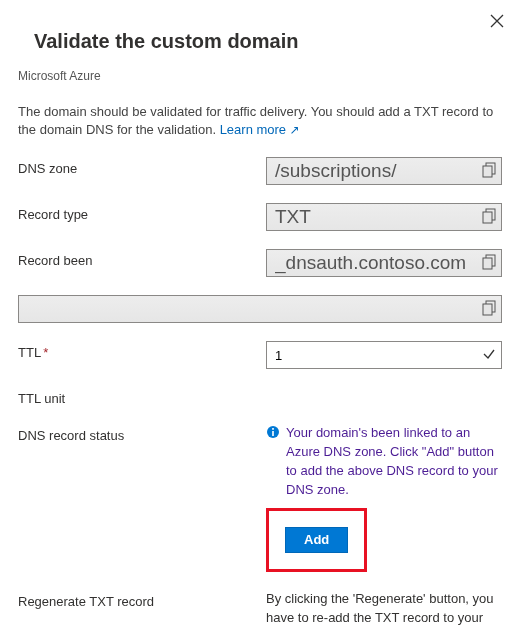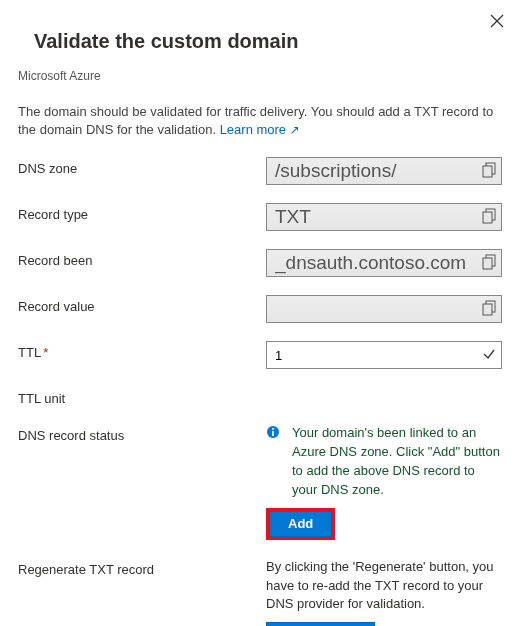--- a/index.html
+++ b/index.html
@@ -15,23 +15,23 @@
   .row .label{width:248px;padding-top:4px}
   .req{color:#a4262c;margin-left:2px}
   .ctrl{flex:1}
   .field{width:100%;height:28px;box-sizing:border-box;border:1px solid #8a8886;padding:4px 26px 4px 8px;font-family:inherit;font-size:19px;position:relative}
   .readonly{background:linear-gradient(#ededed,#e6e6e6);color:#555}
   .fieldwrap{position:relative}
   .copy-ic{position:absolute;right:6px;top:5px;color:#555}
   .select{width:100%;height:28px;border:1px solid #8a8886;padding:4px 26px 4px 8px;box-sizing:border-box;font-size:13px;background:#fff}
   .selwrap{position:relative}
   .chev{position:absolute;right:6px;top:6px;pointer-events:none;color:#555}
-  .status{display:flex;gap:12px;line-height:1.45;color:#14532d}
+  .status{display:flex;gap:6px;line-height:1.45;color:#4c1d95}
   .info-ic{flex:none;margin-top:1px}
-  .highlight{display:inline-block;border:3px solid #e81123;padding:0;margin-top:8px}
+  .highlight{display:inline-block;border:3px solid #e81123;padding:16px;margin-top:8px}
   .btn{display:inline-block;height:26px;line-height:24px;padding:0 18px;font-size:13px;font-weight:600;border:1px solid #0067b8;background:#0078d4;color:#fff;cursor:pointer}
   svg{display:block}
 </style>
 </head>
 <body>
 
 <div class="panel">
 
   <span class="close">
     <svg width="14" height="14" viewBox="0 0 14 14">
@@ -80,21 +80,20 @@
       <span class="copy-ic">
         <svg width="14" height="16" viewBox="0 0 14 16">
             <rect x="4" y="1" width="9" height="11" fill="none" stroke="#555"></rect>
             <rect x="1" y="4" width="9" height="11" fill="#e6e6e6" stroke="#555"></rect>
           </svg>
       </span>
     </div>
   </div>
 
   <div class="row">
-    <div class="label">Record value</div>
     <div class="ctrl fieldwrap">
       <input class="field readonly" readonly="" value="" style="">
       <span class="copy-ic">
         <svg width="14" height="16" viewBox="0 0 14 16">
             <rect x="4" y="1" width="9" height="11" fill="none" stroke="#555"></rect>
             <rect x="1" y="4" width="9" height="11" fill="#e6e6e6" stroke="#555"></rect>
           </svg>
       </span>
     </div>
   </div>

